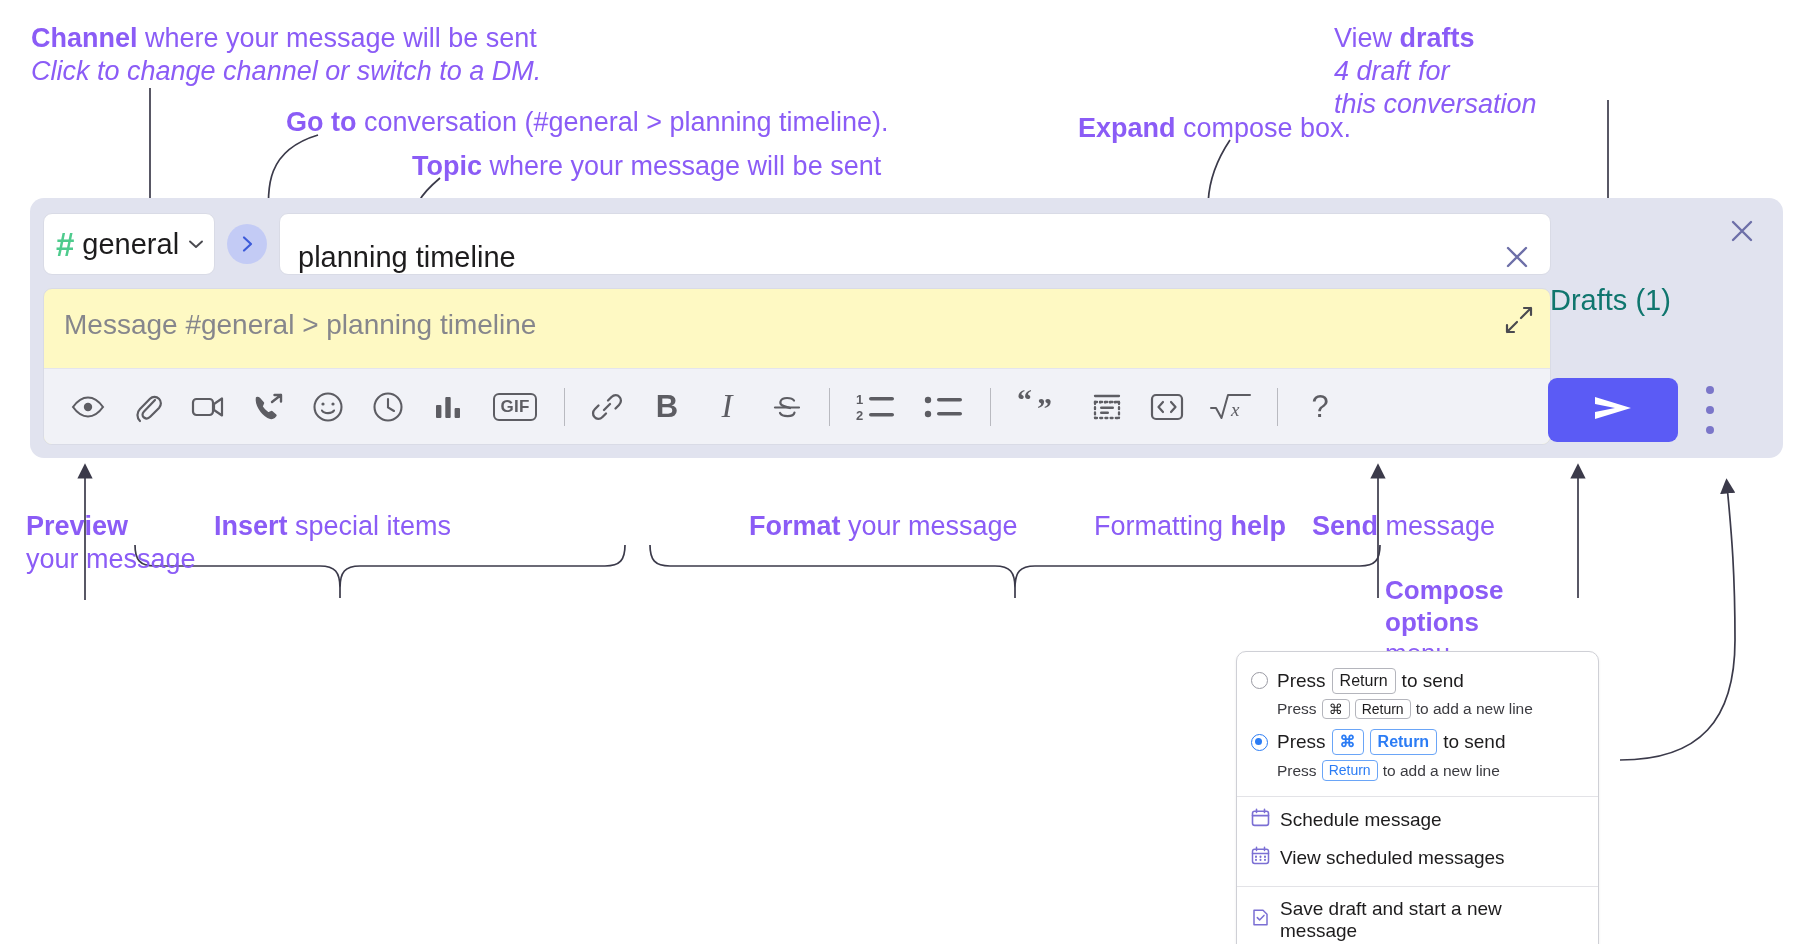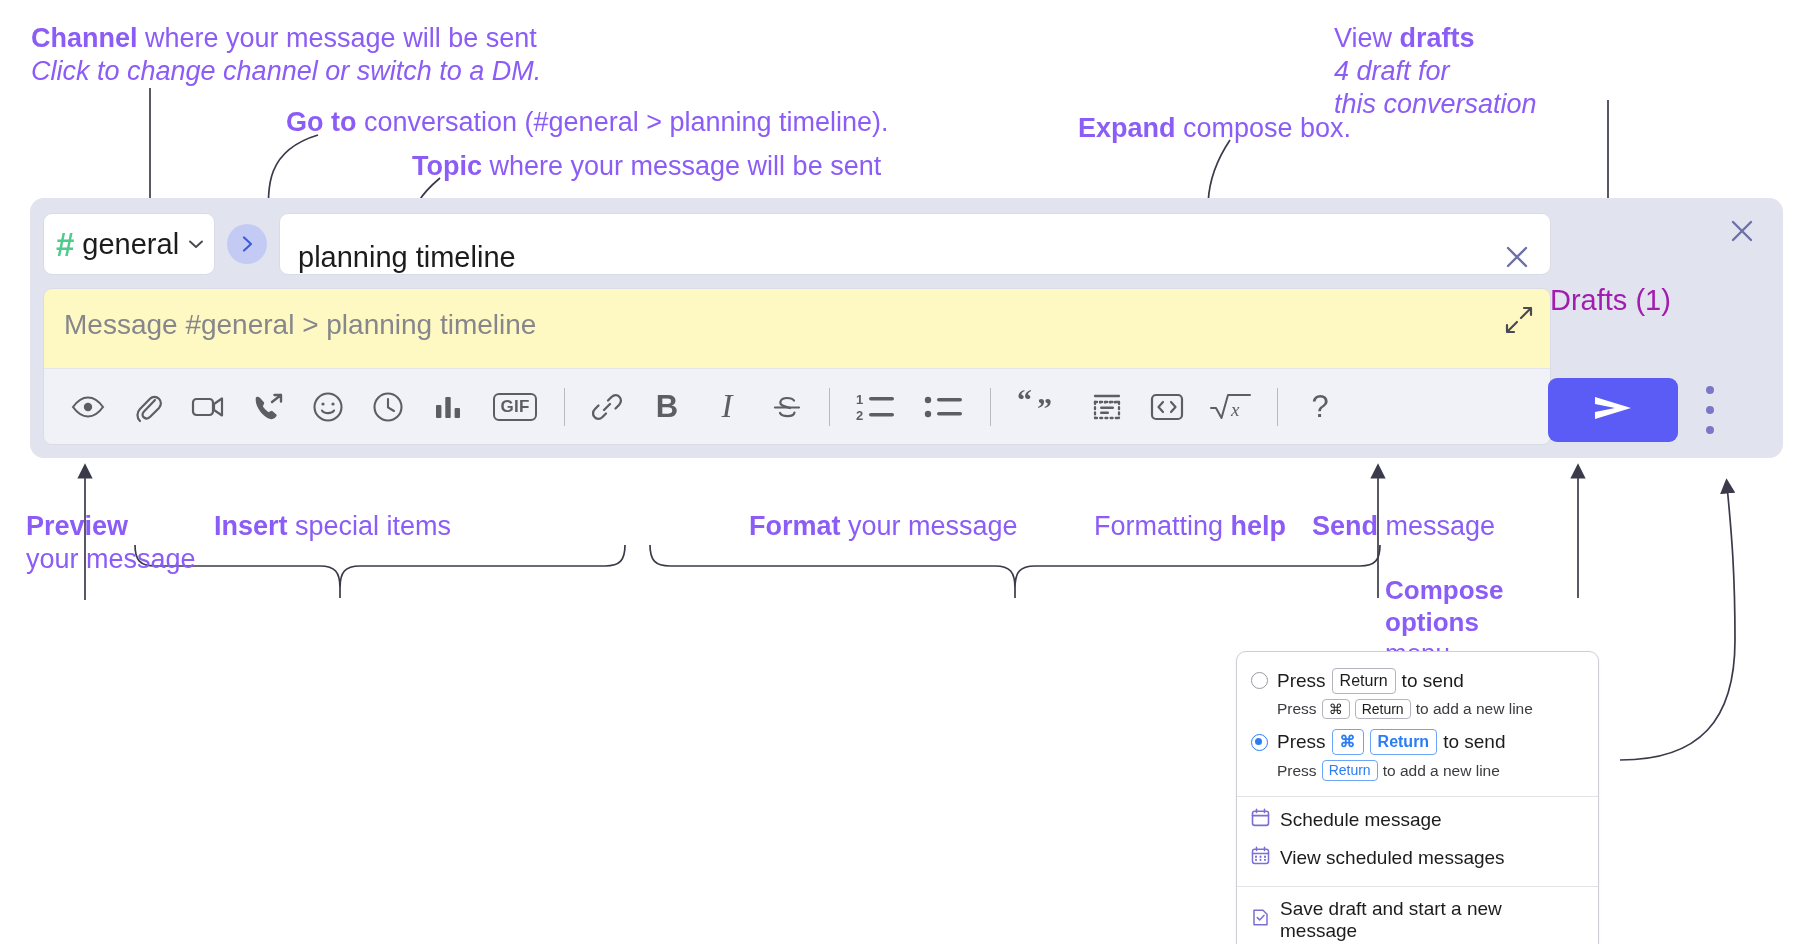--- a/index.html
+++ b/index.html
@@ -123,21 +123,21 @@
     font-size: 17px; font-weight: 700; color: #5d5d63;
     padding: 2px 5px; letter-spacing: .3px;
     font-family: "Liberation Sans", sans-serif;
   }
 
   
   .rail { position: absolute; right: 0; top: 0; width: 245px; height: 260px; }
   .rail-close { position: absolute; right: 24px; top: 16px; width: 34px; height: 34px; cursor:pointer; }
   .drafts-link {
     position: absolute; left: 12px; top: 86px;
-    font-size: 29px; color: #a21caf; cursor: pointer;
+    font-size: 29px; color: #0f766e; cursor: pointer;
   }
   .send-btn {
     position: absolute; left: 10px; top: 180px;
     width: 130px; height: 64px;
     background: #5b5bf5; border-radius: 9px;
     display: flex; align-items: center; justify-content: center;
     cursor: pointer;
   }
   .kebab {
     position: absolute; left: 158px; top: 188px;

